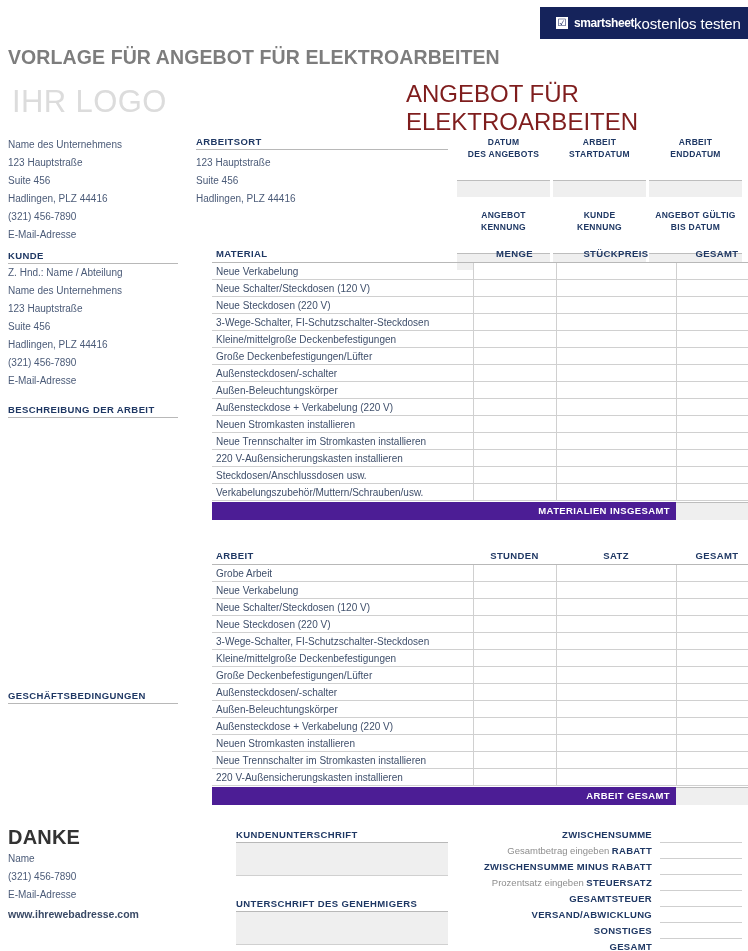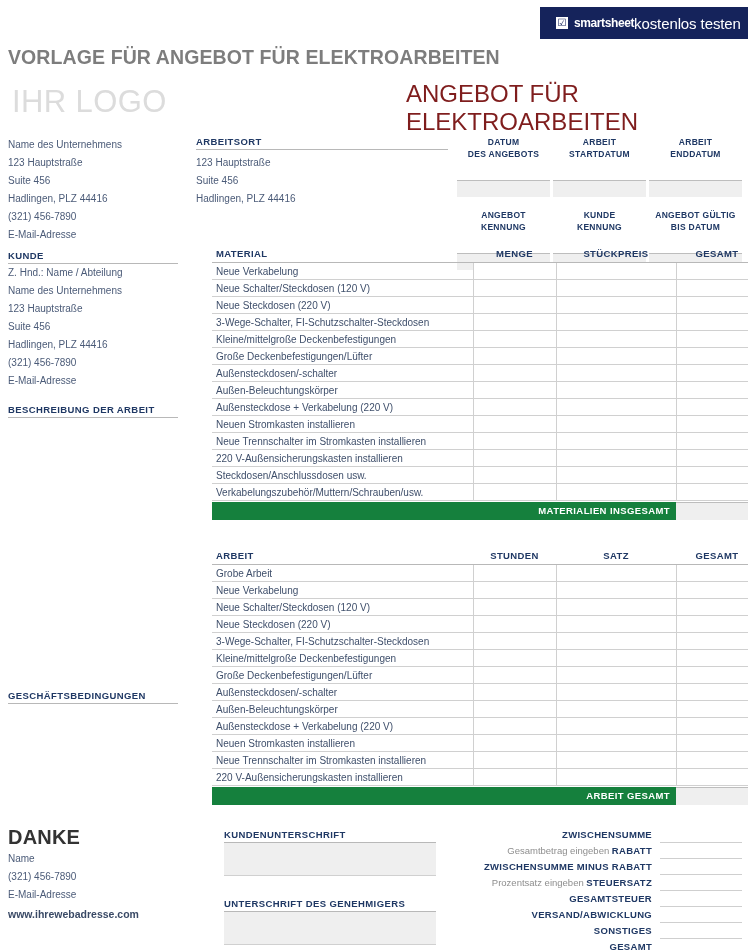--- a/index.html
+++ b/index.html
@@ -172,37 +172,37 @@
   .itable col.c-b   { width: 120px; }
   .itable col.c-c   { width: 82px; }
 
   .total-bar {
     display: flex;
     height: 18px;
     margin-top: 1px;
   }
   .total-bar .bar {
     flex: 0 0 464px;
-    background: #15803d;
+    background: #4c1d95;
     color: #ffffff;
     font-size: 9.5px;
     font-weight: bold;
     letter-spacing: 0.4px;
     text-align: right;
     padding-right: 6px;
     line-height: 18px;
   }
   .total-bar .sum {
     flex: 1 1 auto;
     background: #efefef;
     border-top: 1.4px solid #bdbdbd;
   }
 
   
-  .sig { position: absolute; left: 184px; width: 252px; padding-left: 40px; }
+  .sig { position: absolute; left: 196px; width: 252px; padding-left: 40px; }
   .sig-box {
     height: 34px;
     background: #efefef;
     border-top: 1.4px solid #b8b8b8;
     border-bottom: 1px solid #d0d0d0;
   }
 
   
   .totals { position: absolute; left: 440px; top: 827px; width: 302px; }
   .tot-row {

